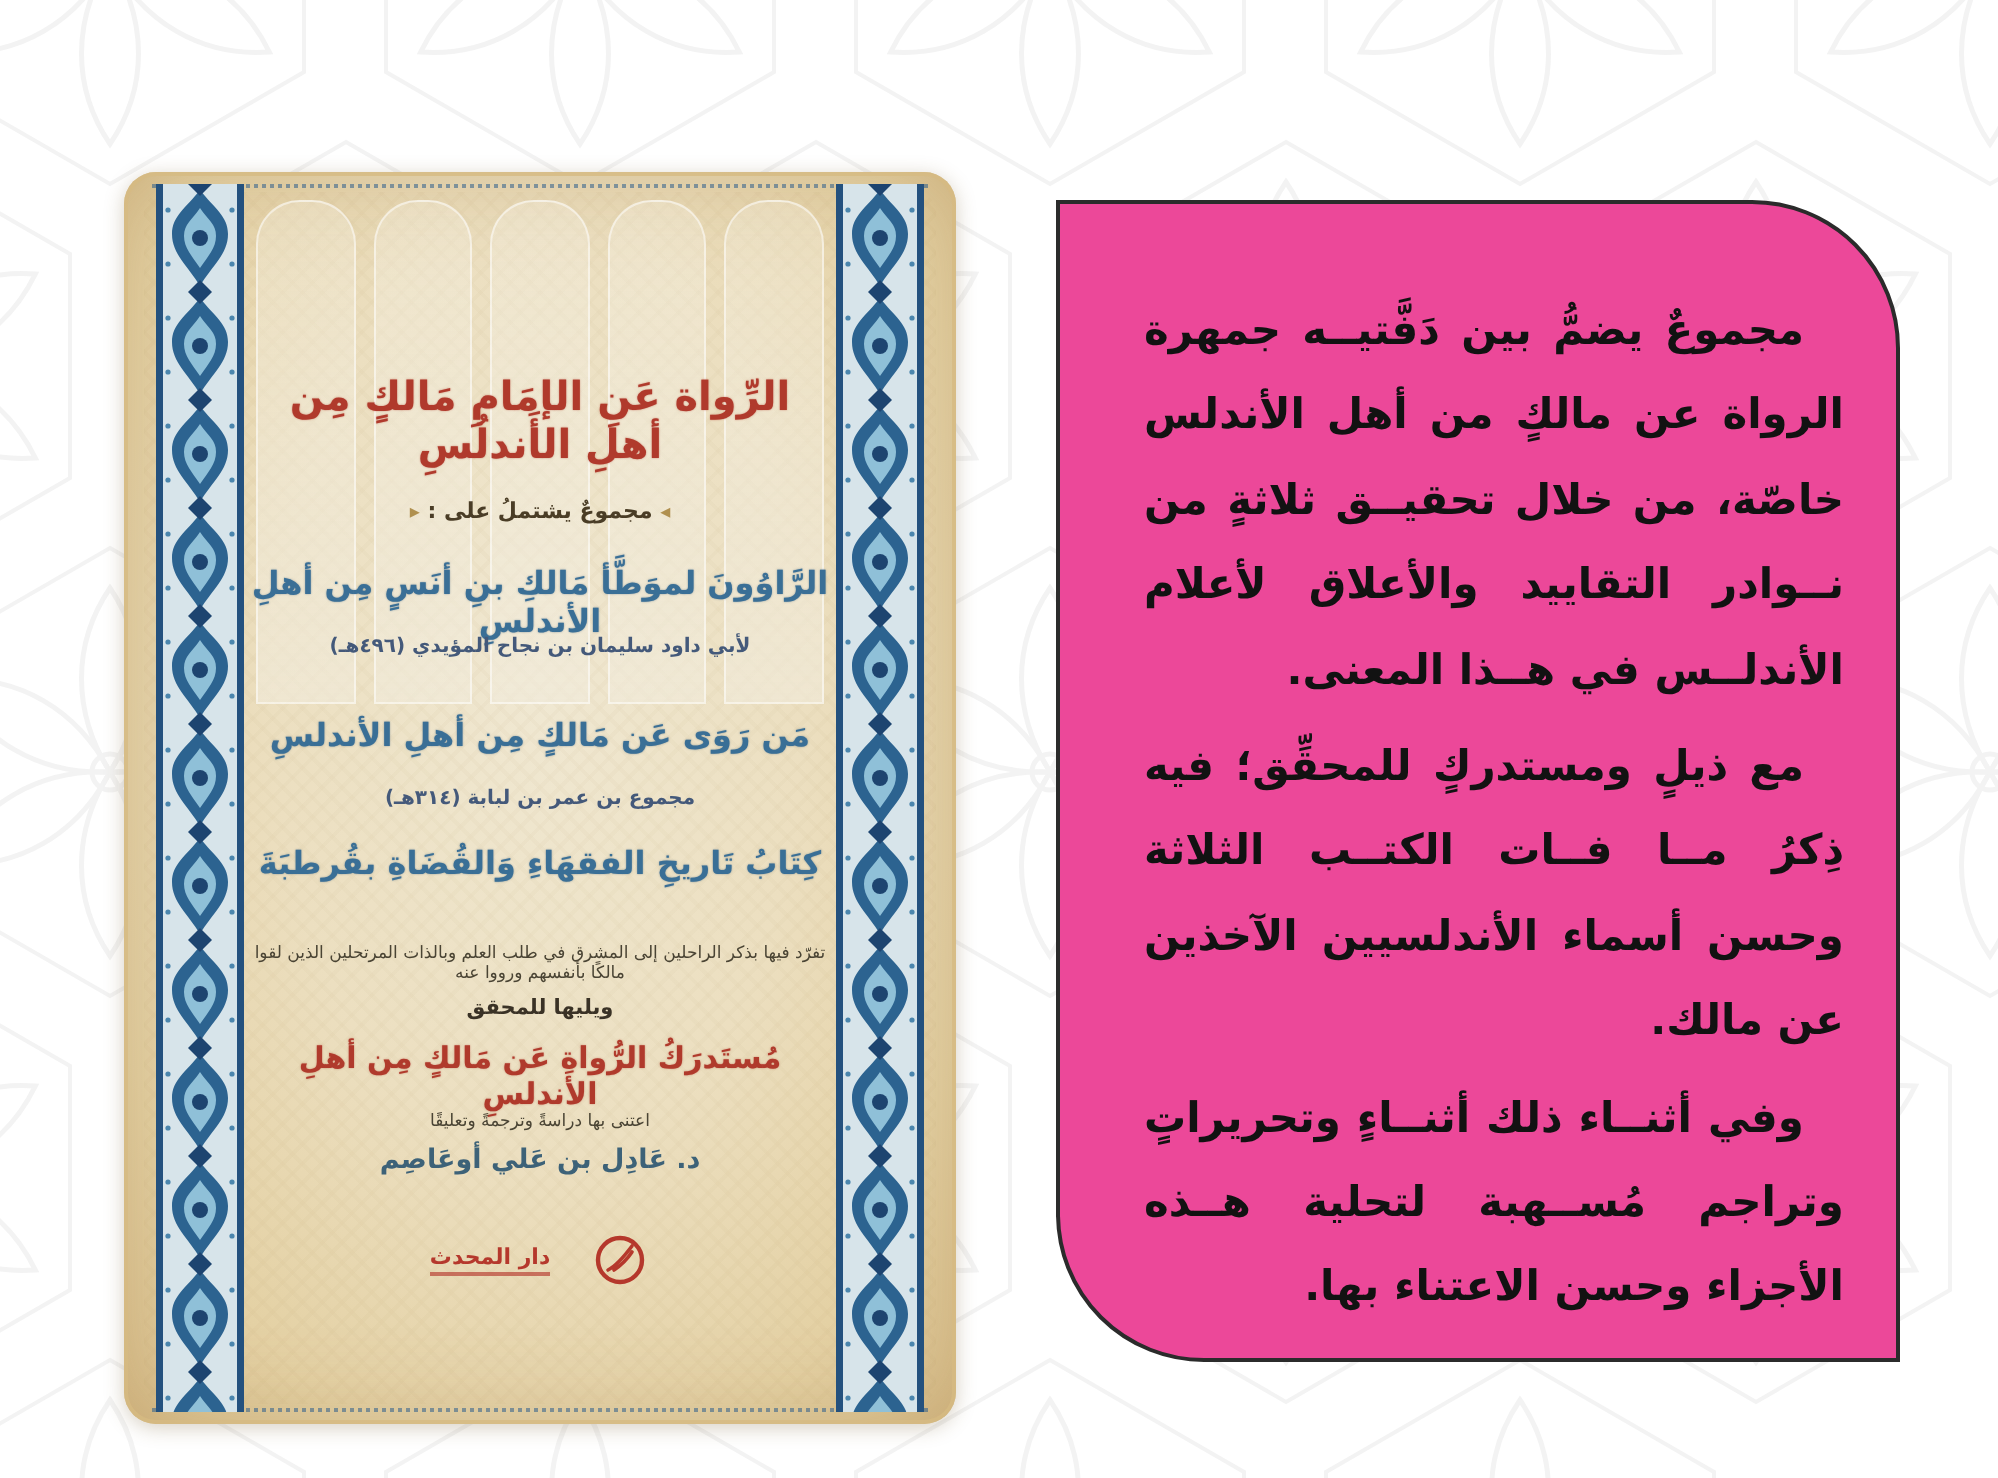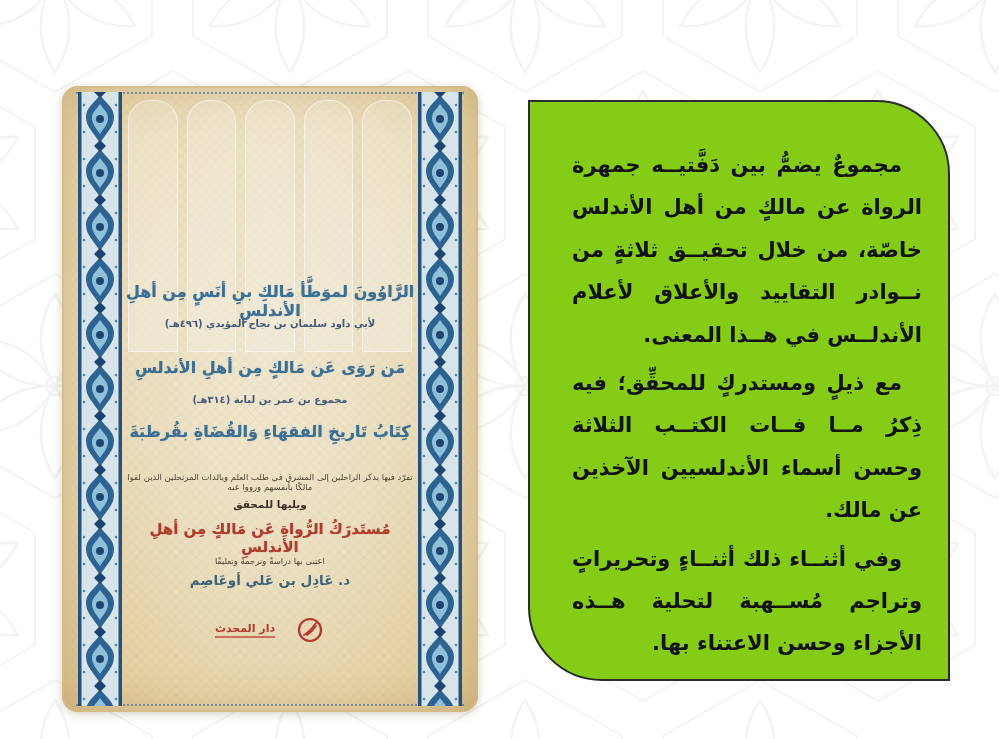--- a/index.html
+++ b/index.html
@@ -49,21 +49,21 @@
   .note3{top:386px;font-size:8.5px;color:#4a4434;}
   .followed{top:412px;font-size:10.5px;color:#3a3226;font-weight:700;}
   .mustadrak{top:434px;font-size:15px;font-weight:700;color:#b03a2c;text-shadow:0 0 1px rgba(176,58,44,.5);}
   .care-note{top:470px;font-size:8.5px;color:#4a4434;}
   .editor{top:486px;font-size:13.5px;font-weight:700;color:#3d6278;}
   .logo{top:530px;display:flex;align-items:center;justify-content:center;gap:20px;}
   .logo .pub-text{font-size:11px;font-weight:700;color:#b5382c;border-bottom:2px solid rgba(181,56,44,.65);padding-bottom:1px;}
   
   .desc-panel{
     position:absolute;left:528px;top:100px;width:422px;height:581px;z-index:2;
-    box-sizing:border-box;background:#84cc16;
+    box-sizing:border-box;background:#ec4899;
     border:2.5px solid #2b2b2b;
     border-radius:0 74px 0 74px;
     padding:42px 26px 18px 42px;
     direction:rtl;
   }
   .desc-panel p{
     margin:0;color:#121212;font-size:21px;font-weight:700;
     line-height:2.02;text-align:justify;text-indent:20px;
   }
   .desc-panel p + p{margin-top:6px;}
@@ -162,21 +162,27 @@
 
   <div class="arches">
     <div class="arch"></div>
     <div class="arch"></div>
     <div class="arch"></div>
     <div class="arch"></div>
     <div class="arch"></div>
   </div>
 
   <div class="cover-content">
-
+    <div class="cv main-title">الرِّواة عَنِ الإمَامِ مَالكٍ مِن أهلِ الأَندلُسِ</div>
+
+    <div class="cv collection-note">
+      <span class="arrow">◂</span>
+      <span>مجموعٌ يشتملُ على :</span>
+      <span class="arrow">▸</span>
+    </div>
 
     <div class="cv b-title b1t">الرَّاوُونَ لموَطَّأ مَالكِ بنِ أنَسٍ مِن أهلِ الأندلسِ</div>
     <div class="cv b-attr b1a">لأبي داود سليمان بن نجاح المؤيدي (٤٩٦هـ)</div>
 
     <div class="cv b-title b2t">مَن رَوَى عَن مَالكٍ مِن أهلِ الأندلسِ</div>
     <div class="cv b-attr b2a">مجموع بن عمر بن لبابة (٣١٤هـ)</div>
 
     <div class="cv b-title b3t">كِتَابُ تَاريخِ الفقهَاءِ وَالقُضَاةِ بقُرطبَةَ</div>
 
     <div class="cv followed">ويليها للمحقق</div>

